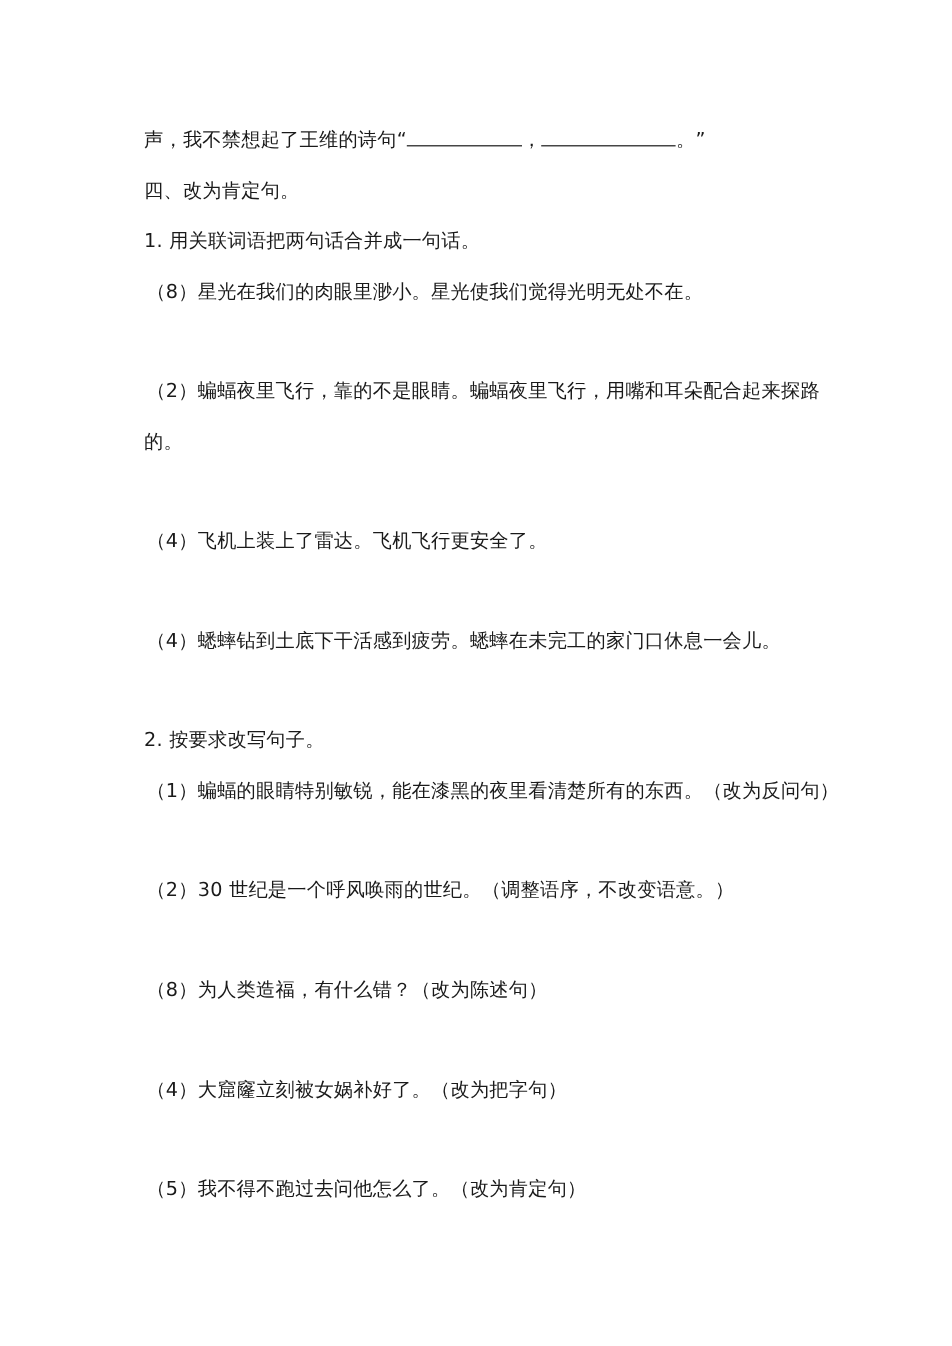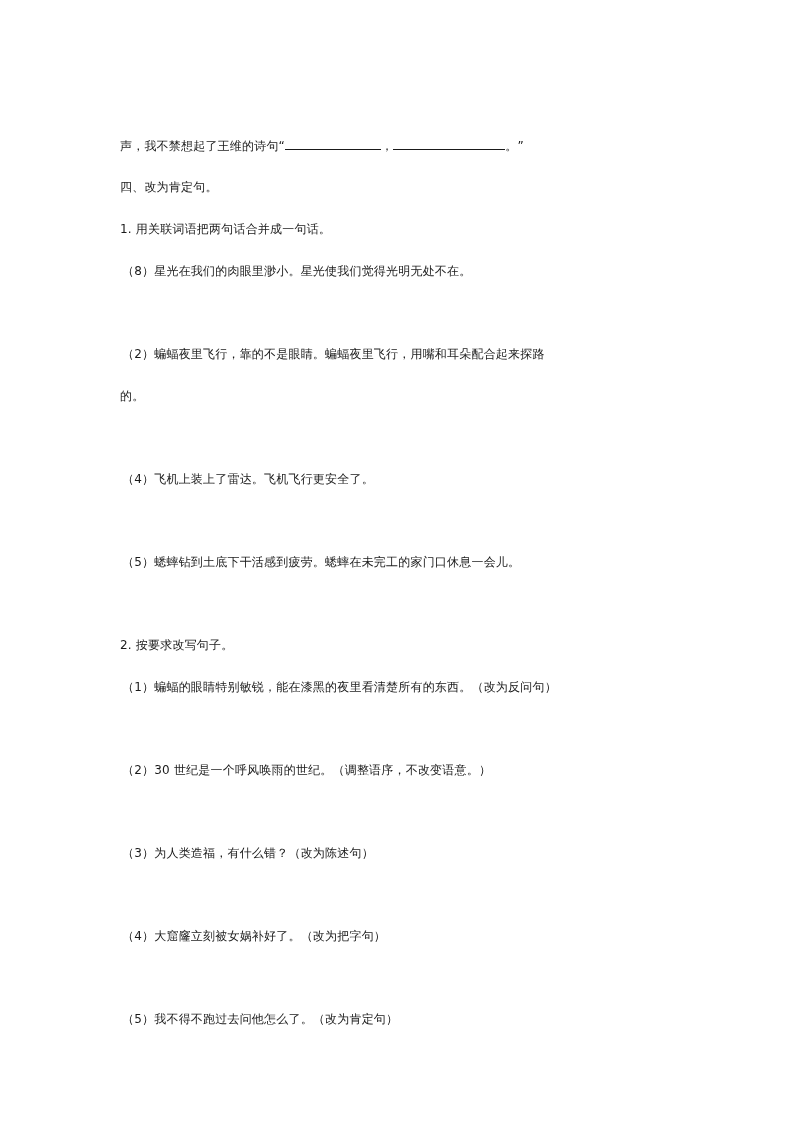--- a/index.html
+++ b/index.html
@@ -1,40 +1,40 @@
 <!DOCTYPE html>
 <html><head>
 <meta charset="utf-8">
 <style>
   html, body { margin: 0; padding: 0; background: #ffffff; }
   body { width: 793px; height: 1122px; position: relative; overflow: hidden;
          font-family: "DejaVu Sans", "Liberation Sans", sans-serif; color: #1a1a1a; }
-  .line { position: absolute; font-size: 12px; line-height: 20px; white-space: nowrap; letter-spacing: 0.2px; margin-top: 28px; }
+  .line { position: absolute; font-size: 16px; line-height: 20px; white-space: nowrap; letter-spacing: 0.2px; }
   .blank { display: inline-block; border-bottom: 1px solid #1a1a1a; height: 14px; vertical-align: baseline; }
 </style>
 </head>
 <body>
 
 <div>
 
   <div class="line" style="left:120px; top:107px;">
     <span>声，我不禁想起了王维的诗句“</span><span class="blank" style="width:96px;"></span><span>，</span><span class="blank" style="width:112px;"></span><span>。”</span>
   </div>
 
   <div class="line" style="left:120px; top:149px;">四、改为肯定句。</div>
 
   <div class="line" style="left:120px; top:191px;">1. 用关联词语把两句话合并成一句话。</div>
 
   <div class="line" style="left:122px; top:233px;">（8）星光在我们的肉眼里渺小。星光使我们觉得光明无处不在。</div>
   <div class="line" style="left:122px; top:316px;">（2）蝙蝠夜里飞行，靠的不是眼睛。蝙蝠夜里飞行，用嘴和耳朵配合起来探路</div>
   <div class="line" style="left:120px; top:358px;">的。</div>
   <div class="line" style="left:122px; top:441px;">（4）飞机上装上了雷达。飞机飞行更安全了。</div>
-  <div class="line" style="left:122px; top:524px;">（5）蟋蟀钻到土底下干活感到疲劳。蟋蟀在未完工的家门口休息一会儿。</div>
+  <div class="line" style="left:122px; top:524px;">（4）蟋蟀钻到土底下干活感到疲劳。蟋蟀在未完工的家门口休息一会儿。</div>
 
   <div class="line" style="left:120px; top:607px;">2. 按要求改写句子。</div>
 
   <div class="line" style="left:122px; top:649px;text-align:right;">（1）蝙蝠的眼睛特别敏锐，能在漆黑的夜里看清楚所有的东西。（改为反问句）</div>
   <div class="line" style="left:122px; top:732px;">（2）30 世纪是一个呼风唤雨的世纪。（调整语序，不改变语意。）</div>
-  <div class="line" style="left:122px; top:815px;">（3）为人类造福，有什么错？（改为陈述句）</div>
+  <div class="line" style="left:122px; top:815px;">（8）为人类造福，有什么错？（改为陈述句）</div>
   <div class="line" style="left:122px; top:898px;">（4）大窟窿立刻被女娲补好了。（改为把字句）</div>
   <div class="line" style="left:122px; top:981px;">（5）我不得不跑过去问他怎么了。（改为肯定句）</div>
 
 </div>
 
 </body></html>

